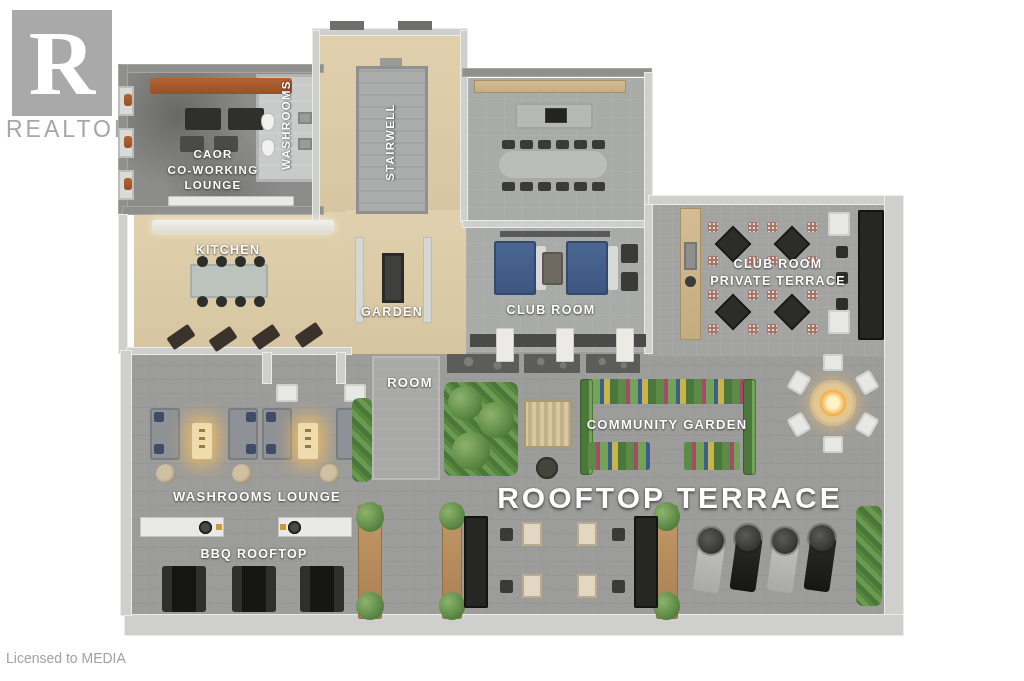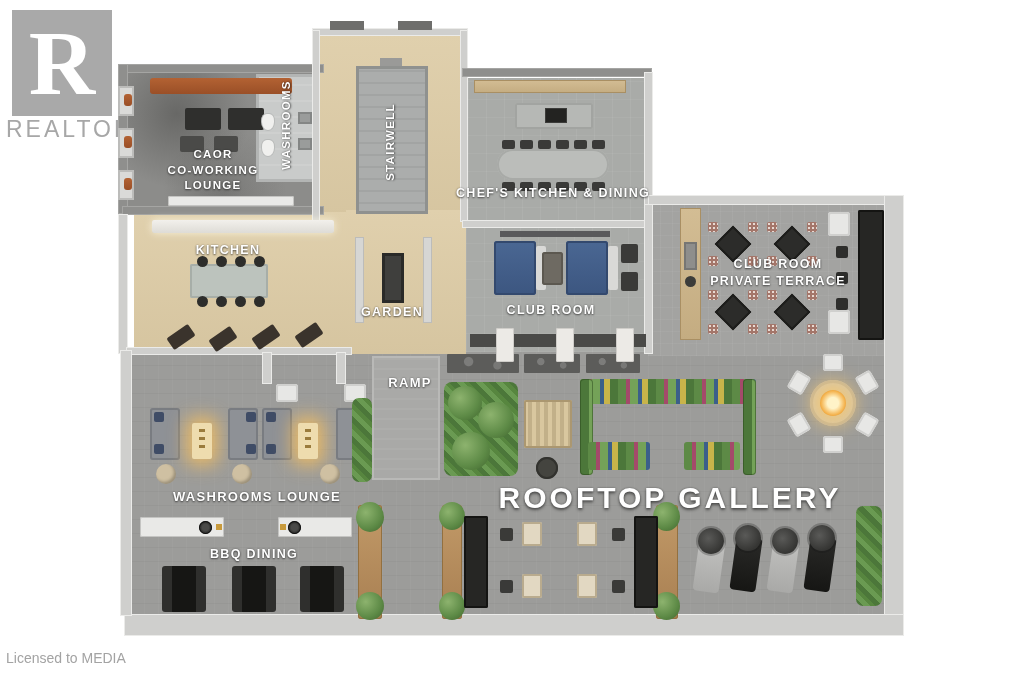--- a/index.html
+++ b/index.html
@@ -330,24 +330,24 @@
   <div class="abs umbrella" style="left:698px;top:528px;width:26px;height:26px;"></div>
   <div class="abs umbrella" style="left:735px;top:525px;width:26px;height:26px;"></div>
   <div class="abs umbrella" style="left:772px;top:528px;width:26px;height:26px;"></div>
   <div class="abs umbrella" style="left:809px;top:525px;width:26px;height:26px;"></div>
 
   <span class="lbl small" style="left:213px;top:170px;">CAOR
 CO-WORKING
 LOUNGE</span>
   <span class="lbl small vert" style="left:287px;top:125px;">WASHROOMS</span>
   <span class="lbl small vert" style="left:391px;top:142px;">STAIRWELL</span>
-  <span class="lbl" style="left:553px;top:193px;white-space:nowrap;">CHEF'S KITCHEN &amp; DINING</span>
   <span class="lbl" style="left:228px;top:250px;">KITCHEN</span>
   <span class="lbl" style="left:392px;top:312px;">GARDEN</span>
   <span class="lbl" style="left:551px;top:310px;">CLUB ROOM</span>
   <span class="lbl" style="left:778px;top:273px;">CLUB ROOM
 PRIVATE TERRACE</span>
-  <span class="lbl" style="left:410px;top:383px;font-size:13px;">RAMP</span>
+  <span class="lbl" style="left:410px;top:383px;font-size:13px;">ROOM</span>
+  <span class="lbl" style="left:667px;top:425px;font-size:13px;white-space:nowrap;">COMMUNITY GARDEN</span>
   <span class="lbl" style="left:257px;top:497px;font-size:13px;white-space:nowrap;">WASHROOMS LOUNGE</span>
-  <span class="lbl hero" style="left:670px;top:498px;">ROOFTOP GALLERY</span>
-  <span class="lbl" style="left:254px;top:554px;">BBQ DINING</span>
+  <span class="lbl hero" style="left:670px;top:498px;">ROOFTOP TERRACE</span>
+  <span class="lbl" style="left:254px;top:554px;">BBQ ROOFTOP</span>
 
 </div>
 
 </body></html>

